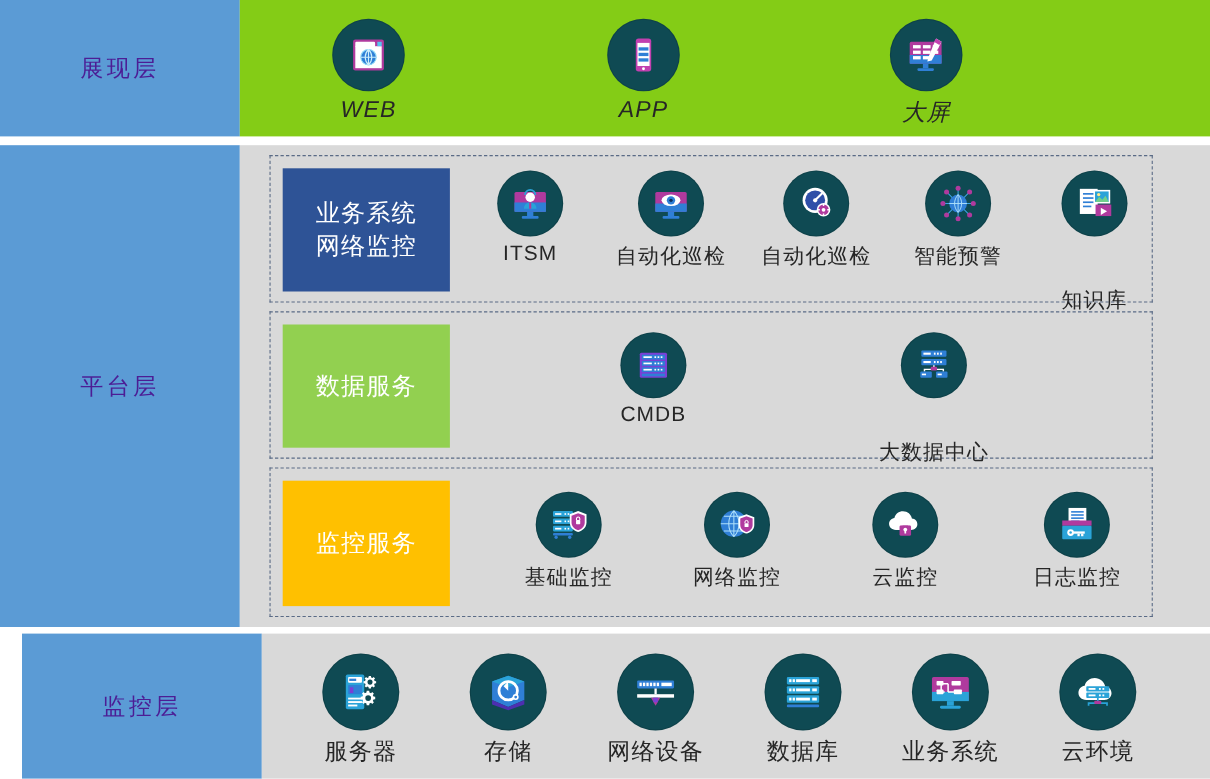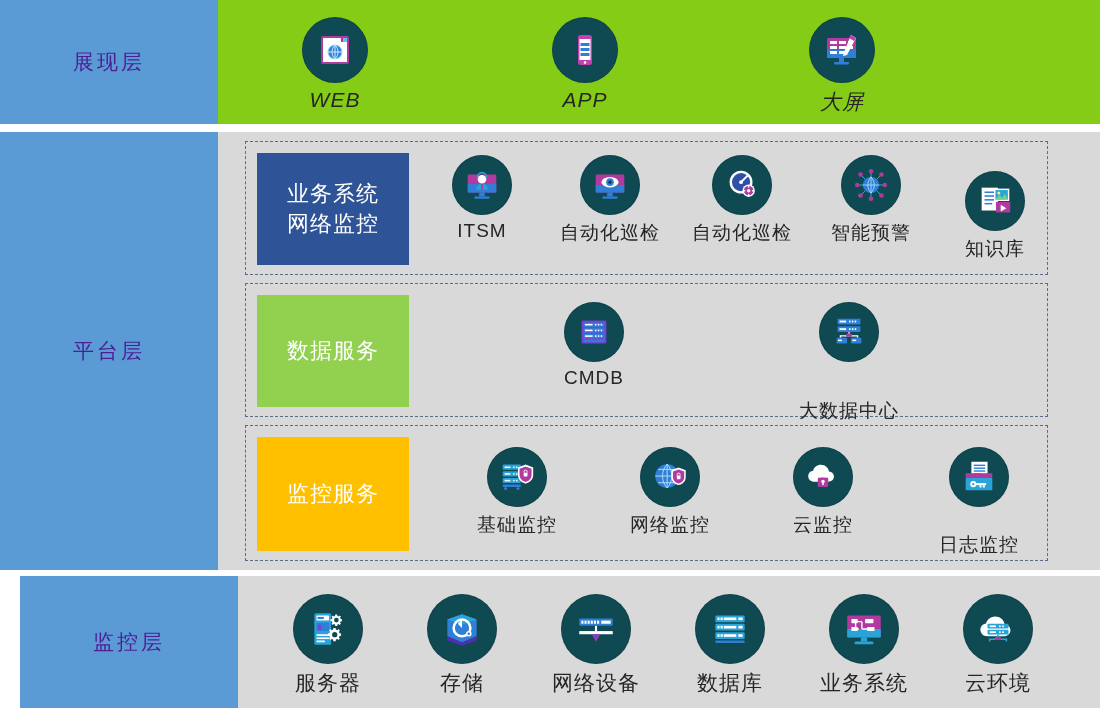--- a/index.html
+++ b/index.html
@@ -179,21 +179,21 @@
               </g>
               <circle cx="21" cy="21" r="8.5" fill="#2f7fd6"></circle>
               <g fill="none" stroke="#aee0fa" stroke-width="0.9">
                 <path d="M12.5 21h17M21 12.5v17M21 12.5c-4.5 5-4.5 12 0 17M21 12.5c4.5 5 4.5 12 0 17"></path>
               </g>
             </svg>
           </div>
           <div class="cap" style="color: rgb(38, 38, 38);">智能预警</div>
         </div>
 
-        <div class="node small" style="left:749px;top:29px;">
+        <div class="node small" style="left:749px;top:13px;gap:40px;">
           <div class="circle c60" style="background: rgb(15, 74, 83);">
             <svg width="40" height="40" viewBox="0 0 42 42">
               <rect x="7" y="7" width="17" height="24" fill="#ffffff"></rect>
               <g fill="#2f7fd6">
                   <rect x="10" y="11" width="11" height="1.6"></rect>
                   <rect x="10" y="15" width="11" height="1.6"></rect>
               <rect x="10" y="19" width="11" height="1.6"></rect>
                   <rect x="10" y="23" width="8" height="1.6"></rect>
                 </g>
               <rect x="20" y="8" width="16" height="13" fill="#ffffff"></rect>
@@ -328,21 +328,21 @@
               <path d="M12 26c-4 0-6.5-2.6-6.5-5.8 0-3 2.2-5.4 5.1-5.7.9-3.7 4.2-6.3 8.2-6.3 4.3 0 7.9 3 8.5 7 3 .2 5.2 2.5 5.2 5.4 0 3-2.6 5.4-5.9 5.4z" fill="#ffffff"></path>
               <rect x="15.5" y="21.5" width="11" height="10" rx="1.5" fill="#b03a9e"></rect>
               <path d="M17.5 21.5v-2.6a3.5 3.5 0 017 0v2.6" fill="none" stroke="#ffffff" stroke-width="1.8"></path>
               <circle cx="21" cy="25.6" r="1.8" fill="#ffffff"></circle>
               <rect x="20.2" y="26" width="1.6" height="3.4" fill="#ffffff"></rect>
             </svg>
           </div>
           <div class="cap" style="color: rgb(38, 38, 38);">云监控</div>
         </div>
 
-        <div class="node small" style="left:733px;top:21px;gap:20px;">
+        <div class="node small" style="left:733px;top:21px;">
           <div class="circle c60" style="background: rgb(15, 74, 83);">
             <svg width="40" height="40" viewBox="0 0 42 42">
               <rect x="13" y="5" width="17" height="15" fill="#ffffff"></rect>
               <g fill="#2f7fd6">
                   <rect x="15.5" y="8" width="12" height="1.5"></rect>
                   <rect x="15.5" y="11" width="12" height="1.5"></rect>
               <rect x="15.5" y="14" width="12" height="1.5"></rect>
                   <rect x="15.5" y="17" width="8" height="1.5"></rect>
                 </g>
               <rect x="7" y="17" width="28" height="5" fill="#b03a9e"></rect>

